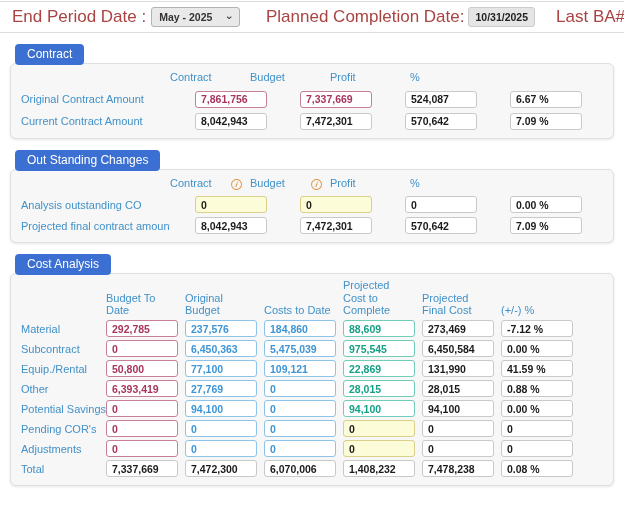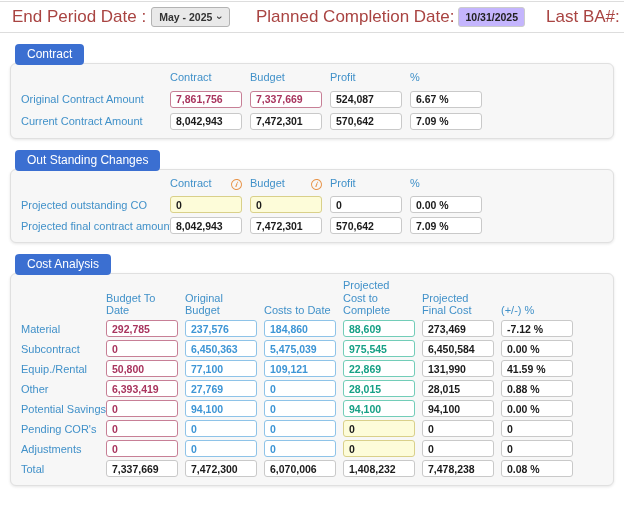--- a/index.html
+++ b/index.html
@@ -4,26 +4,26 @@
 <style>
   * { margin:0; padding:0; box-sizing:border-box; }
   html,body { width:624px; height:518px; overflow:hidden; background:#fff;
               font-family:"Liberation Sans", sans-serif; }
 
   
   .topbar { display:flex; align-items:center; height:32px; margin-top:1px;
             border-top:1px solid #ddd; border-bottom:1px solid #ddd;
             padding-left:12px; white-space:nowrap; overflow:hidden; }
   .red-label { color:#a94442; font-size:17px; }
-  .select { display:inline-flex; align-items:center; gap:6px; margin-left:5px;
+  .select { display:inline-flex; align-items:center; gap:16px; margin-left:5px;
             background:#e9e9e9; border:1px solid #b3b3b3; border-radius:3px;
             height:20px; padding:0 7px; font-size:10.5px; font-weight:bold; color:#333; }
   .select .chev { display:inline-block; transform:rotate(90deg); font-size:11px;
                   font-weight:bold; color:#444; line-height:1; }
-  .tb-input { height:20px; border:1px solid #ccc; border-radius:3px; background:#c4b5fd;
+  .tb-input { height:20px; border:1px solid #ccc; border-radius:3px; background:#e5e5e5;
               font-size:10.5px; font-weight:bold; color:#222; padding:0 6px;
               display:inline-flex; align-items:center; }
   .ml26 { margin-left:26px; } .ml21 { margin-left:21px; } .ml4 { margin-left:4px; }
 
   
   .section { margin:11px 10px 0 10px; }
   .tab { display:inline-block; position:relative; z-index:2; margin-left:5px;
          margin-bottom:-2px; background:#3b6fd1; color:#fff; font-size:12px;
          padding:3px 12px 4px 12px; border-radius:4px; }
   .panel { position:relative; background:#f7f7f7; border:1px solid #e0e0e0;
@@ -32,21 +32,21 @@
 
   .grid { display:grid; align-items:center; }
   .g-std  { grid-template-columns:149px repeat(4,80px); }
   .g-cost { grid-template-columns:85px repeat(6,79px); }
 
   .hrow .hcell { color:#4191c9; font-size:11px; display:flex; align-items:flex-end;
                  justify-content:space-between; width:72px; line-height:1.15;
                  padding-bottom:2px; }
   .sec-contract .hrow, .sec-outstanding .hrow { height:19px; }
   .sec-cost .hrow { min-height:30px; align-items:end; }
-  .sec-contract .row, .sec-outstanding .row { height:22px; }
+  .sec-contract .row, .sec-outstanding .row { height:22px;gap:25px; }
   .sec-outstanding .row { height:21px; }
   .sec-cost .row { height:20px; }
 
   .rlabel { color:#4191c9; font-size:11px; padding-right:6px; overflow:hidden;
             white-space:nowrap; }
   .in { width:72px; height:17px; background:#fff; border:1px solid #c9c9c9;
         border-radius:3px; font-size:10.5px; font-weight:bold; color:#1b1b1b;
         padding:0 5px; display:flex; align-items:center; overflow:hidden;
         white-space:nowrap; }
   .in.pink   { border-color:#c77f96; color:#a8345e; }
@@ -119,21 +119,21 @@
           <span class="info">i</span>
         </div>
         <div class="hcell">
           <span>Profit</span>
         </div>
         <div class="hcell">
           <span>%</span>
         </div>
       </div>
       <div class="grid row g-std">
-        <div class="rlabel">Projected outstanding CO</div>
+        <div class="rlabel">Analysis outstanding CO</div>
         <div class="in yellow">0</div>
         <div class="in yellow">0</div>
         <div class="in">0</div>
         <div class="in">0.00 %</div>
       </div>
       <div class="grid row g-std">
         <div class="rlabel">Projected final contract amount</div>
         <div class="in">8,042,943</div>
         <div class="in">7,472,301</div>
         <div class="in">570,642</div>

